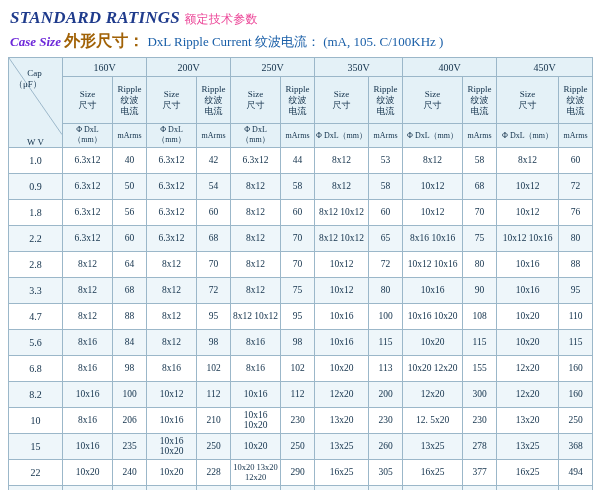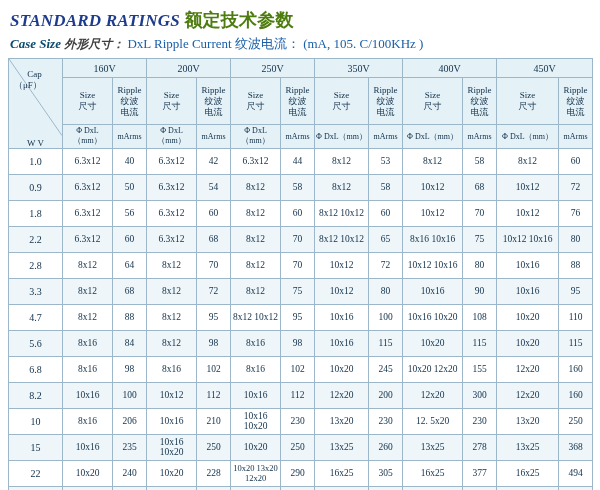--- a/index.html
+++ b/index.html
@@ -26,41 +26,40 @@
     font-style: italic;
     font-weight: bold;
     font-size: 17px;
     color: #1f3b8c;
     letter-spacing: 0.2px;
     margin: 2px 0 3px 2px;
     white-space: nowrap;
   }
   .title .cn {
     font-style: normal;
-    font-weight: bold;
-    font-size: 18px;
-    color: #4d7c0f;
+    font-weight: normal;
+    font-size: 12px;
+    color: #ec4899;
   }
   .subtitle {
     font-size: 13px;
     color: #1a5fa8;
     margin: 0 0 5px 2px;
     white-space: nowrap;
   }
   .subtitle .lead {
     font-style: italic;
     font-weight: bold;
-    color: #0c4a6e;
+    color: #6d28d9;
     font-size: 13px;
   }
   .subtitle .cnlead {
     font-weight: bold;
-    color: #404040;
-    font-size: 12px;
-    font-style: italic;
+    color: #a16207;
+    font-size: 16px;
   }
   table.ratings {
     border-collapse: collapse;
     width: 584px;
     table-layout: fixed;
     font-size: 9px;
   }
   table.ratings td, table.ratings th {
     border: 1px solid #9bb7c9;
     text-align: center;
@@ -321,21 +320,21 @@
         </tr>
         <tr>
           <td class="capval">6.8</td>
           <td>8x16</td>
           <td>98</td>
           <td>8x16</td>
           <td>102</td>
           <td>8x16</td>
           <td>102</td>
           <td>10x20</td>
-          <td>245</td>
+          <td>113</td>
           <td>10x20 12x20</td>
           <td>155</td>
           <td>12x20</td>
           <td>160</td>
         </tr>
         <tr class="alt">
           <td class="capval">8.2</td>
           <td>10x16</td>
           <td>100</td>
           <td>10x12</td>

